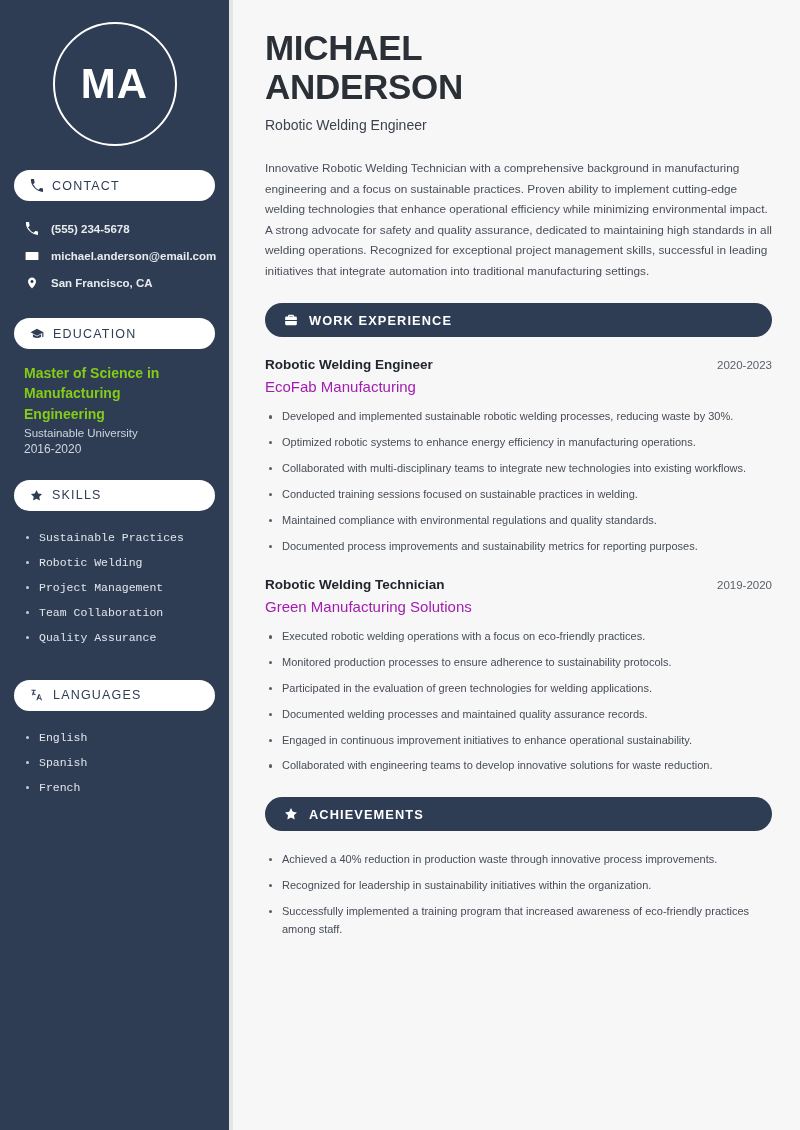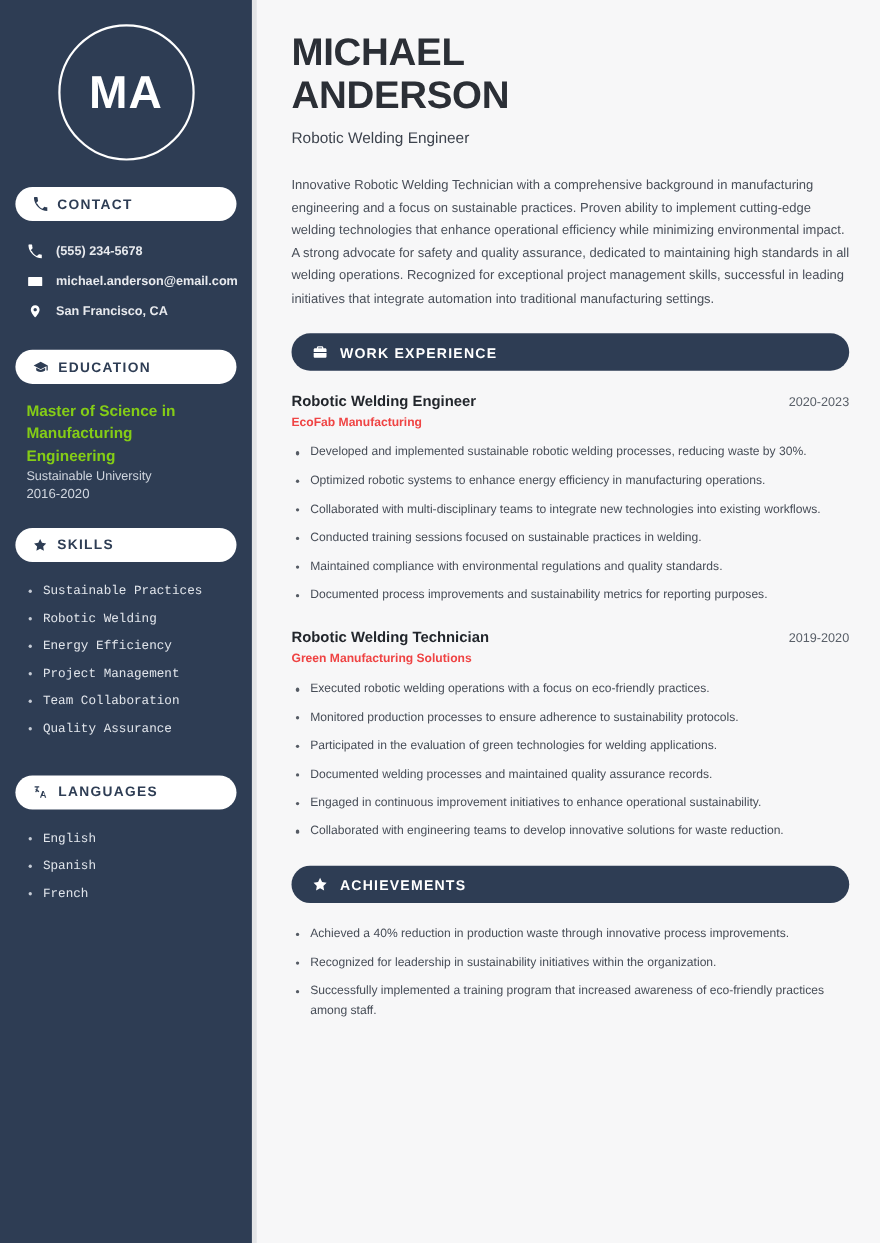--- a/index.html
+++ b/index.html
@@ -55,21 +55,21 @@
   .pill {
     background: #ffffff;
     color: #2e3d54;
     border-radius: 18px;
     height: 31px;
     display: flex;
     align-items: center;
     gap: 9px;
     padding: 0 16px;
     font-size: 12.5px;
-    font-weight: bold;
+    font-weight: normal;
     letter-spacing: 1.2px;
     margin-bottom: 14px;
   }
   .pill .ico { display: flex; align-items: center; }
   .pill svg { display: block; }
 
   .contact-list { margin-bottom: 22px; }
   .contact-row {
     display: flex;
     align-items: center;
@@ -184,25 +184,24 @@
     font-size: 13.5px;
     font-weight: bold;
     color: #22262c;
   }
   .job-dates {
     font-size: 11.5px;
     color: #5a6069;
     white-space: nowrap;
   }
   .job-company {
-    font-size: 11px;
-    color: #ef4444;
+    font-size: 15px;
+    color: #a21caf;
     margin-top: 6px;
     margin-bottom: 13px;
-    font-weight: bold;
   }
 
   .bullets { list-style: none; padding: 0; margin: 0 0 22px 0; }
   .bullets li {
     position: relative;
     font-size: 11px;
     line-height: 1.62;
     color: #474d57;
     padding-left: 17px;
     margin-bottom: 8px;
@@ -288,21 +287,20 @@
         <svg width="13" height="13" viewBox="0 0 24 24" fill="#2e3d54">
           <path d="M12 1.8l3.1 6.5 7.1 1-5.1 5 1.2 7.1-6.3-3.4-6.3 3.4 1.2-7.1-5.1-5 7.1-1z"></path>
         </svg>
       </span>
       <span>SKILLS</span>
     </div>
 
     <ul class="side-list">
       <li>Sustainable Practices</li>
       <li>Robotic Welding</li>
-      <li>Energy Efficiency</li>
       <li>Project Management</li>
       <li>Team Collaboration</li>
       <li>Quality Assurance</li>
     </ul>
 
     <div class="sb-gap-2"></div>
 
     <div class="pill">
       <span class="ico">
         <svg width="14" height="14" viewBox="0 0 24 24" fill="#2e3d54">

